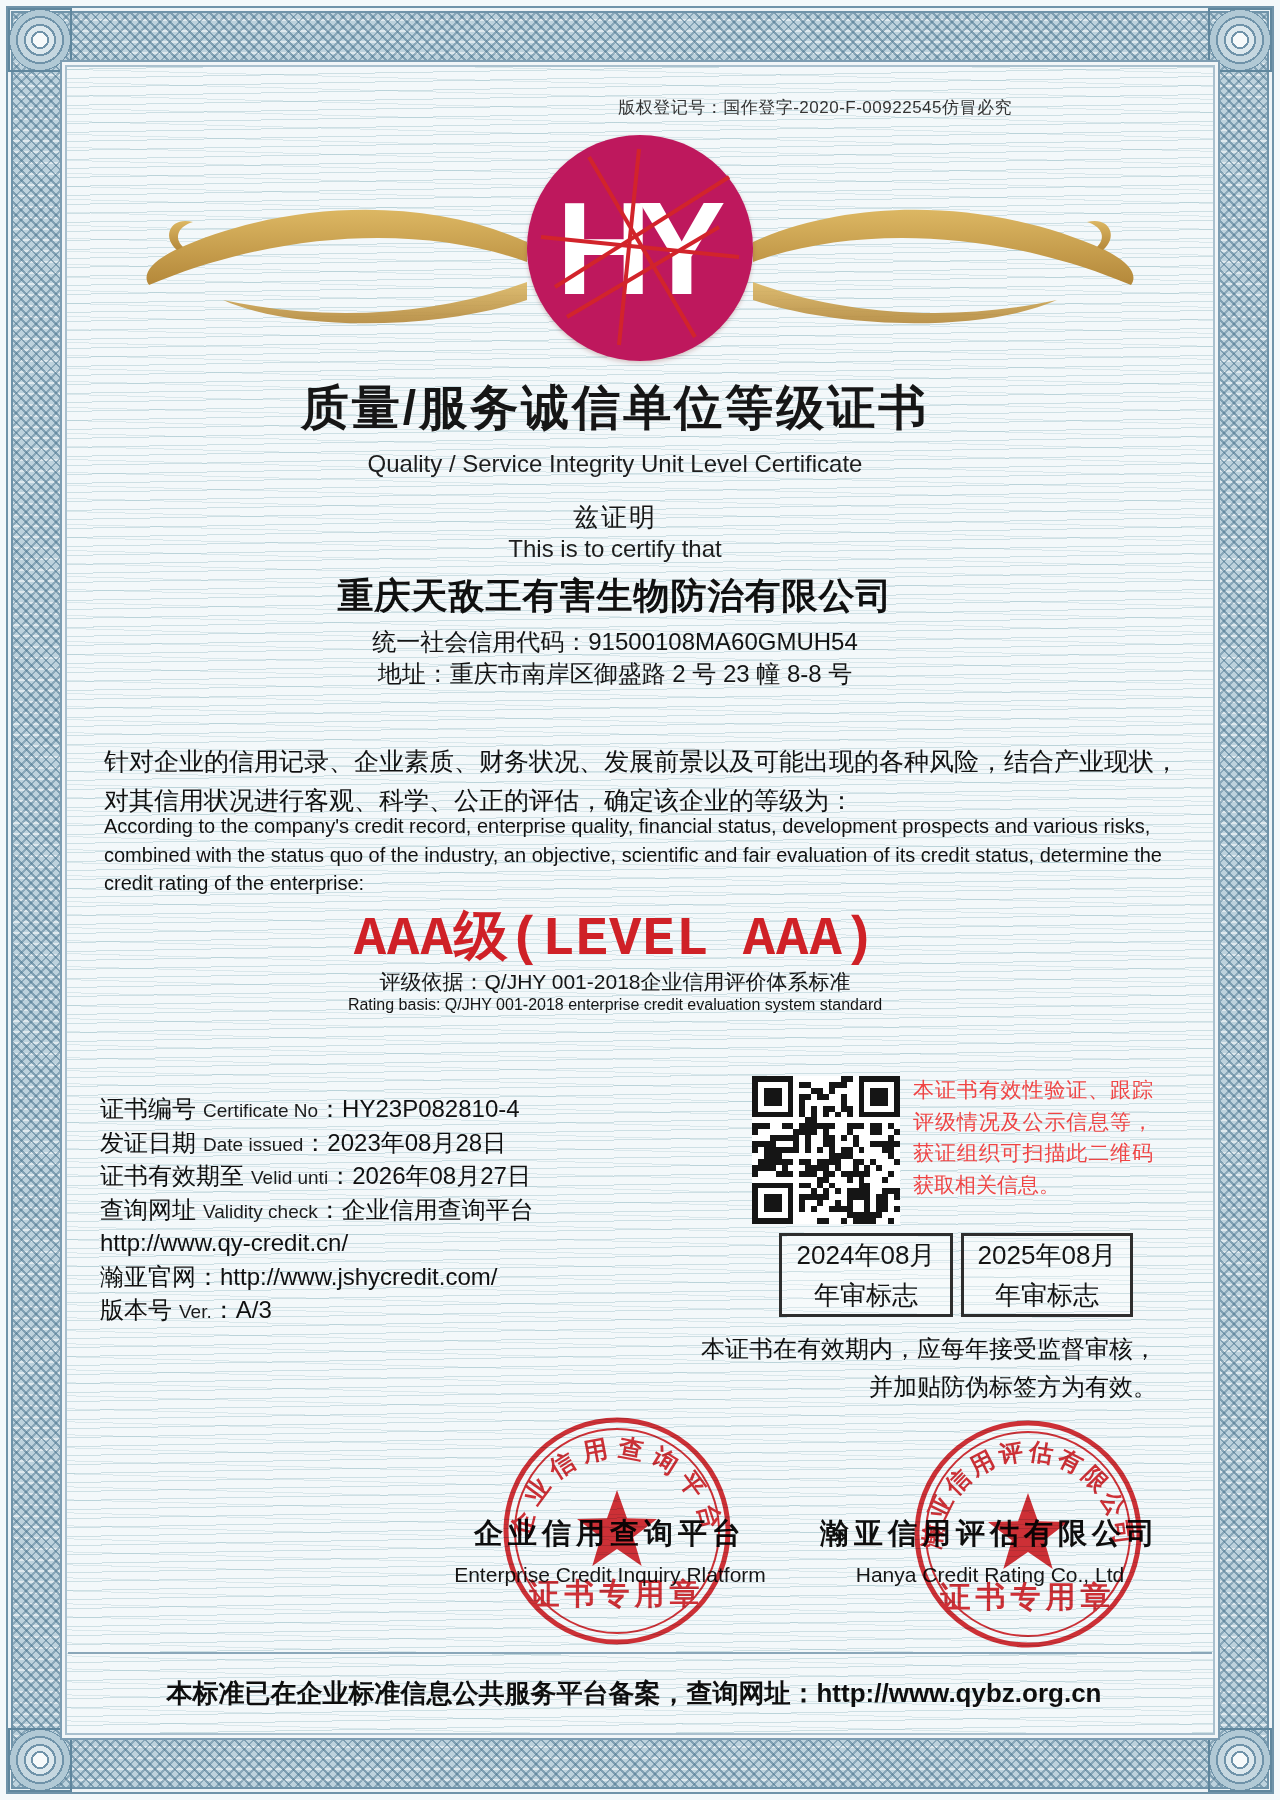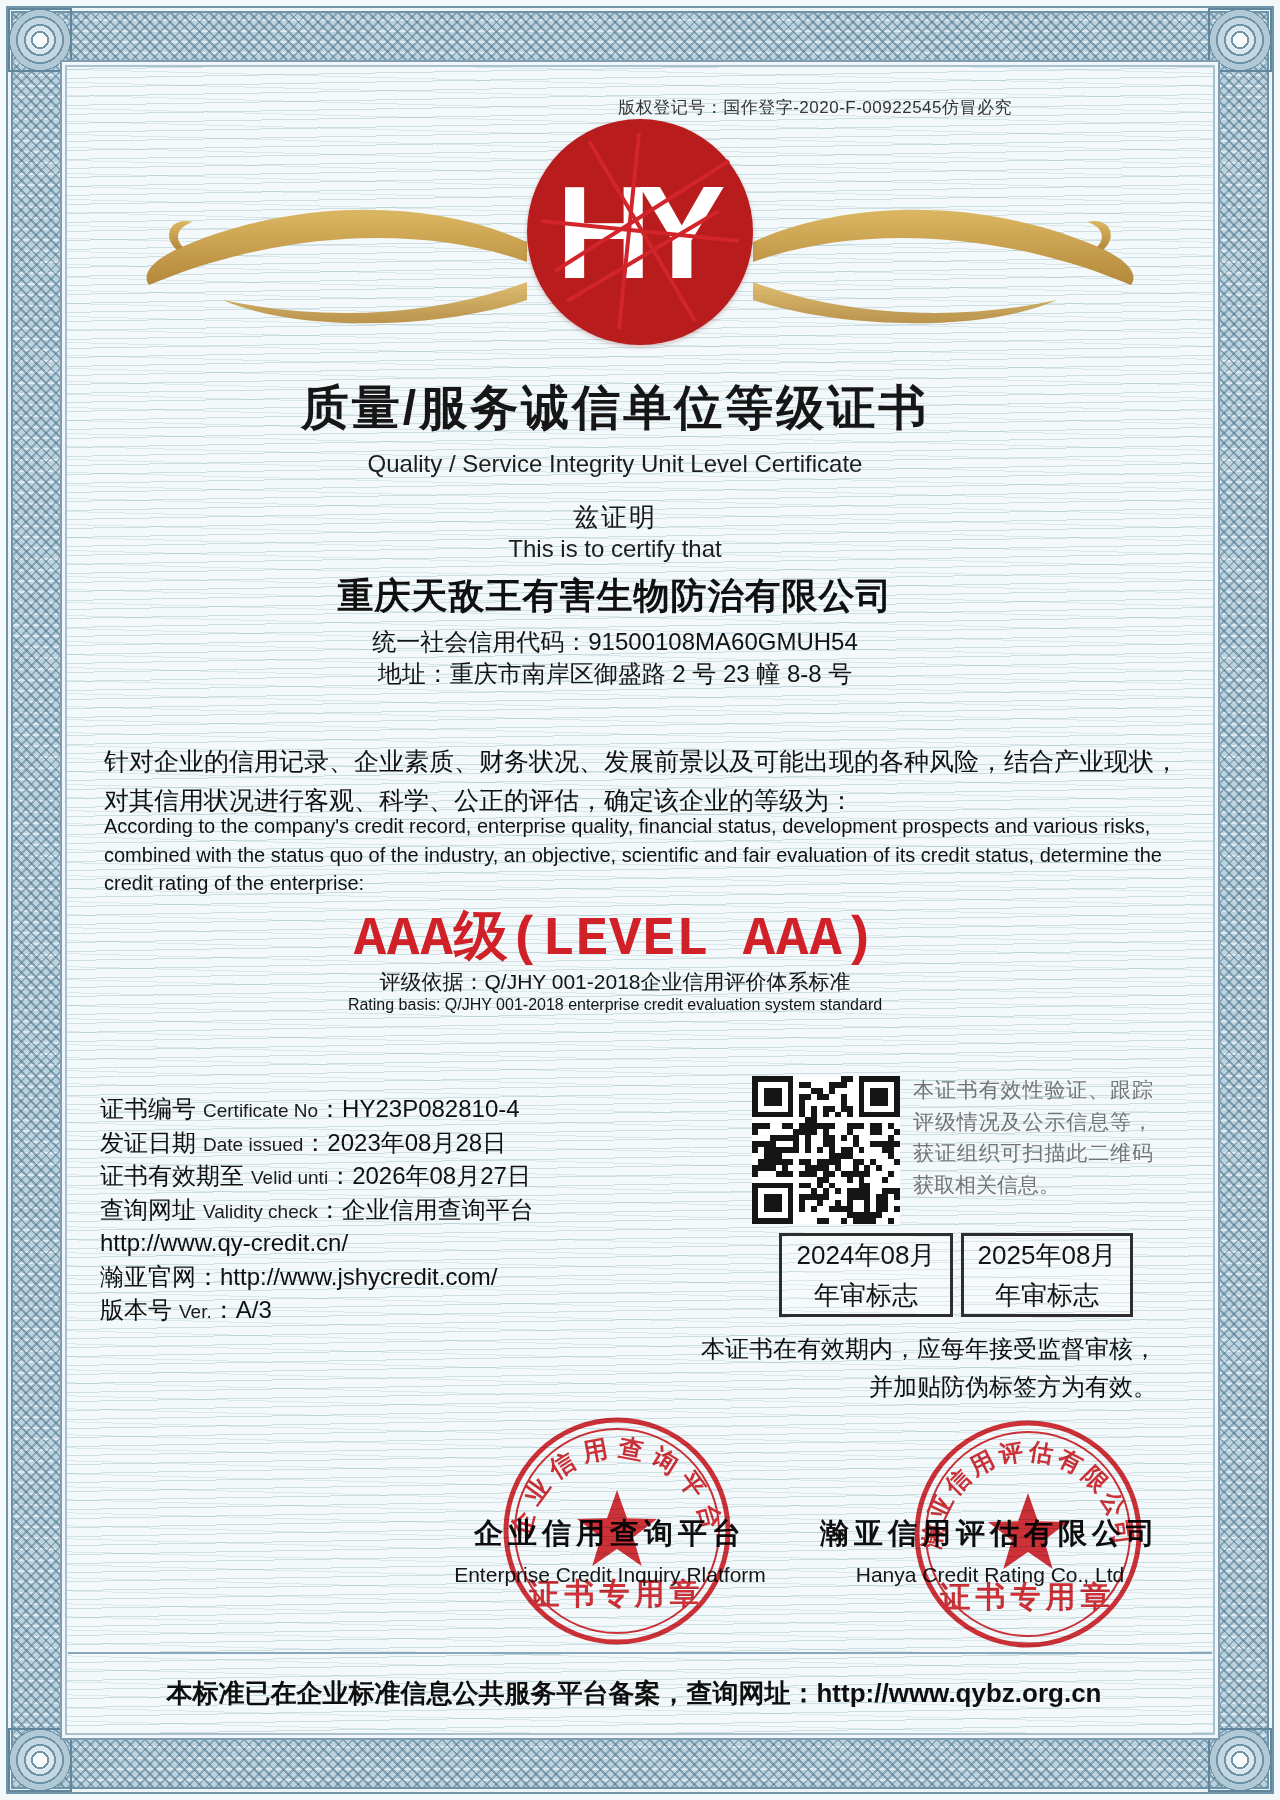--- a/index.html
+++ b/index.html
@@ -22,21 +22,21 @@
   .corner{position:absolute;width:64px;height:64px;background:
       radial-gradient(circle at 50% 50%, #f6fafb 0 7px, #6f93a9 7px 9px, #dde9ee 9px 14px, #6f93a9 14px 16px, #c4d6df 16px 22px, #6f93a9 22px 24px, #b1c9d5 24px 30px, #6f93a9 30px 31px, transparent 31px);
       border:2px solid #5f869d;box-sizing:border-box;}
   .corner.tl{left:8px;top:8px}.corner.tr{right:8px;top:8px}.corner.bl{left:8px;bottom:8px}.corner.br{right:8px;bottom:8px}
 
   .abs{position:absolute;}
   .centered{left:10px;width:1210px;text-align:center;}
 
   
   .copyright{top:96px;right:268px;font-size:17px;color:#333;letter-spacing:.5px;}
-  .logo{left:527px;top:119px;width:226px;height:226px;border-radius:50%;background:#b91c1c;box-shadow:0 2px 4px rgba(120,30,30,.25);}
+  .logo{left:527px;top:135px;width:226px;height:226px;border-radius:50%;background:#be185d;box-shadow:0 2px 4px rgba(120,30,30,.25);}
   .logo-text{position:absolute;inset:0;display:flex;align-items:center;justify-content:center;
     font-size:132px;font-weight:800;color:#fff;letter-spacing:-14px;padding-right:12px;}
   .logo svg{position:absolute;inset:0;}
   .flourish{top:190px;width:395px;height:140px;}
   .flourish.left{left:135px;}
   .flourish.right{left:750px;transform:scaleX(-1);}
 
   .title-zh{top:376px;font-size:48px;font-weight:700;color:#161616;letter-spacing:3px;}
   .title-en{top:450px;font-size:24px;color:#1d1d1d;}
   .certify-zh{top:500px;font-size:26px;color:#161616;letter-spacing:2px;}
@@ -55,21 +55,21 @@
 
   
   .details{left:100px;top:1092px;}
   .d-row{height:33.5px;line-height:33.5px;white-space:nowrap;color:#101010;}
   .d-zh{font-size:24px;}
   .d-en{font-size:19px;margin-left:7px;color:#1b1b1b;}
   .d-val{font-size:24px;}
 
   
   .qr{left:752px;top:1076px;width:148px;height:148px;background:#fff;}
-  .qr-note{left:913px;top:1074px;width:240px;font-size:21px;line-height:31.5px;color:#737373;text-align:justify;}
+  .qr-note{left:913px;top:1074px;width:240px;font-size:21px;line-height:31.5px;color:#ef4444;text-align:justify;}
 
   
   .audit-box{top:1233px;height:84px;border:3px solid #2e2e2e;box-sizing:border-box;
     display:flex;flex-direction:column;align-items:center;justify-content:center;gap:5px;
     font-size:26px;color:#141414;background:rgba(255,255,255,.25);}
   .audit-box.b1{left:779px;width:174px;}
   .audit-box.b2{left:961px;width:172px;}
   .audit-note{left:600px;top:1330px;width:557px;text-align:right;font-size:24px;line-height:38px;color:#101010;}
 
   

